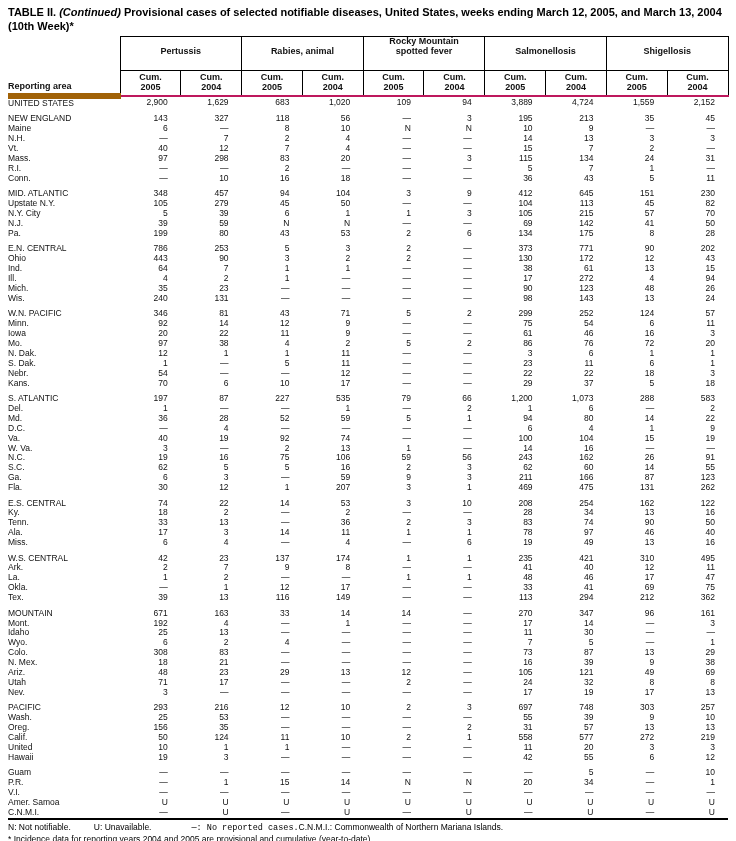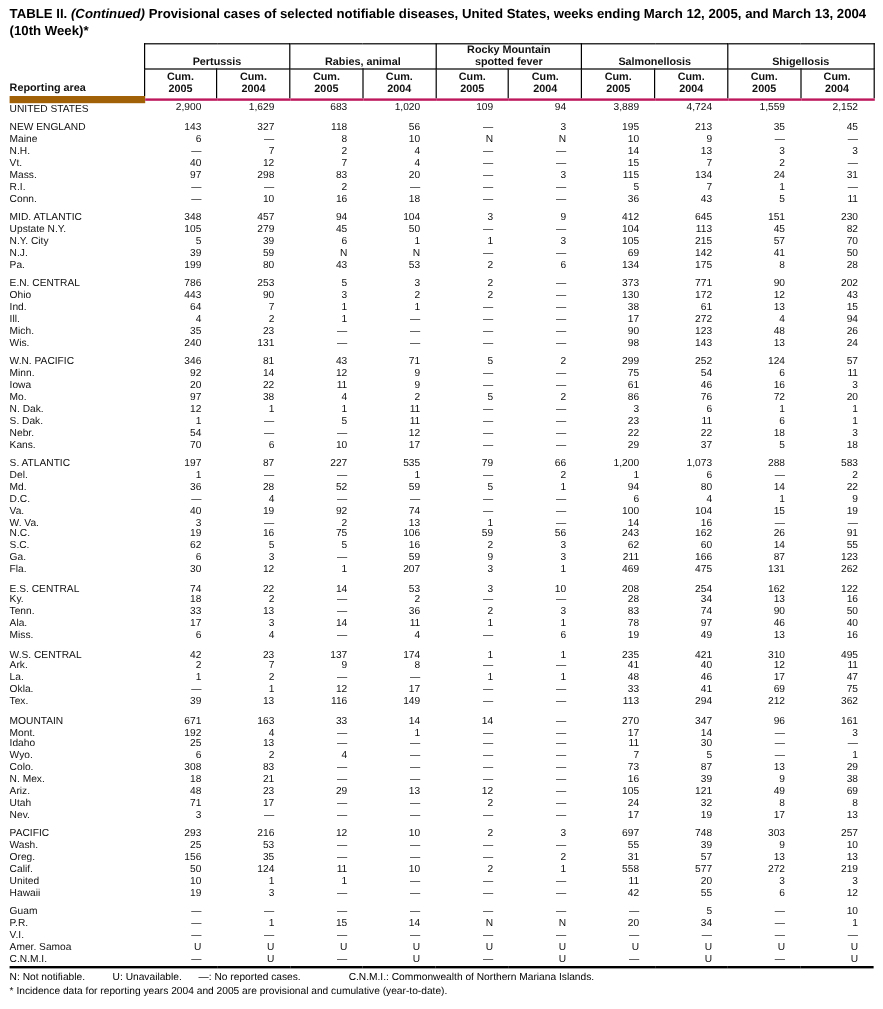--- a/index.html
+++ b/index.html
@@ -5,32 +5,32 @@
   html,body{margin:0;padding:0;background:#fff;}
   body{width:736px;height:841px;font-family:"Liberation Sans",sans-serif;color:#111;-webkit-font-smoothing:antialiased;}
   .page{padding:6px 8px 0 8px;}
   .title{font-size:11px;font-weight:bold;line-height:13.5px;color:#000;}
   .title .it{font-style:italic;}
   table.tbl{border-collapse:collapse;table-layout:fixed;width:720px;margin-top:3px;border-bottom:2px solid #000;}
   col.c-area{width:112px;}
   col.c-num{width:60.8px;}
   th,td{margin:0;padding:0;font-weight:normal;}
   .area-hd{font-size:9px;font-weight:bold;text-align:left;vertical-align:bottom;padding-bottom:2px;border-bottom:6px solid #a16207;}
-  .grp{font-size:9px;font-weight:bold;text-align:center;vertical-align:bottom;padding-bottom:1px;border:1px solid #000;}
+  .grp{font-size:9px;font-weight:bold;text-align:center;vertical-align:bottom;padding-bottom:14px;border:1px solid #000;}
   .sub{font-size:9px;font-weight:bold;text-align:center;line-height:9.5px;padding:2px 0 3px 0;border-left:1px solid #000;border-right:1px solid #000;border-bottom:2px solid #be185d;}
   .grp .lbl{line-height:9.5px;}
   td.area-cell{font-size:8.5px;line-height:9.9px;height:9.9px;text-align:left;white-space:nowrap;}
   td.num-cell{font-size:8.5px;line-height:9.9px;height:9.9px;text-align:right;padding-right:13px;white-space:nowrap;}
   tr.spacer td{height:5.5px;line-height:5.5px;font-size:1px;}
   .footnotes{margin-top:2px;}
   .fn-line{font-size:8.5px;line-height:11px;color:#000;white-space:nowrap;}
   .fn-item{display:inline-block;}
   .fn-item:nth-child(1){margin-right:23px;text-align:right;}
-  .fn-item:nth-child(2){margin-right:14px;}
-  .fn-item:nth-child(3){margin-right:40px;}
+  .fn-item:nth-child(2){margin-right:40px;}
+  .fn-item:nth-child(3){font-family:Liberation Mono, monospace;}
 </style>
 </head>
 <body>
 
 <div class="page">
 
   <div class="title">
     <span>TABLE II.</span>
     <span class="it">(Continued)</span>
     <span>Provisional cases of selected notifiable diseases, United States, weeks ending March 12, 2005, and March 13, 2004</span>

